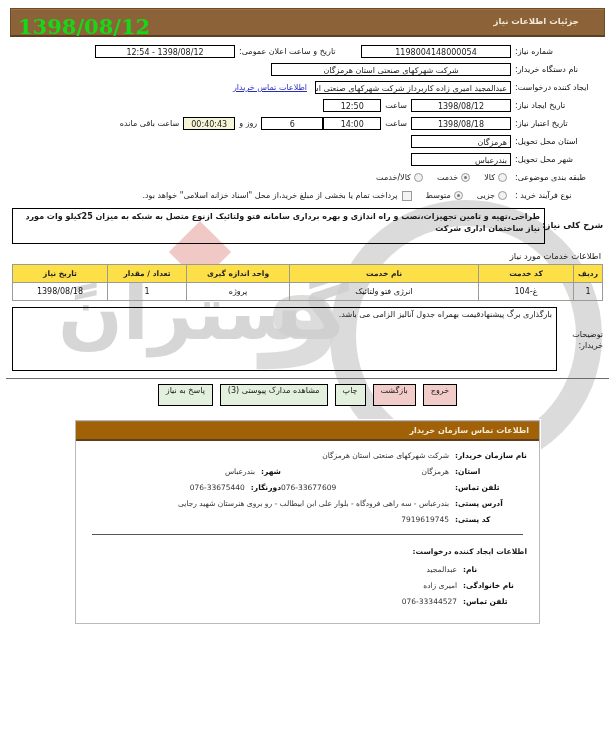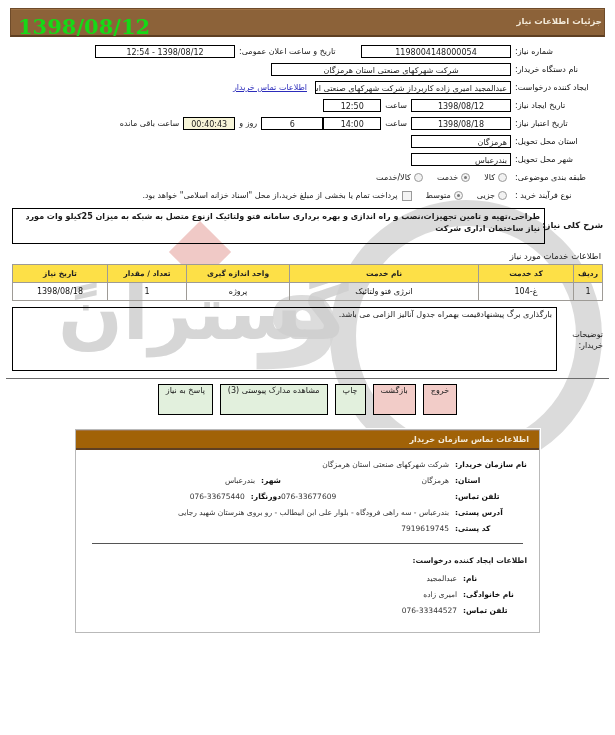--- a/index.html
+++ b/index.html
@@ -67,21 +67,21 @@
     position: relative;
     margin: 8px 10px 0 10px;
     height: 26px;
     background: #8c6239;
     border: 1px solid #6e4b2a;
     border-bottom: 2px solid #5e3f22;
     box-shadow: inset 0 1px 0 #a07345;
   }
   .titlebar .t-label {
     position: absolute;
-    right: 2px; top: 7px;
+    right: 25px; top: 7px;
     color: #f3ead9;
     font-size: 8.5px;
     font-weight: bold;
     letter-spacing: .2px;
   }
   .stamp-date {
     position: absolute;
     left: 18px; top: 6px;
     color: #16d916;
     font-family: "DejaVu Serif", "Liberation Serif", serif;
@@ -279,21 +279,21 @@
   }
   .btnbar {
     display: flex;
     justify-content: center;
     align-items: center;
     gap: 7px;
     padding: 5px 0 6px 0;
   }
   .btn {
     border: 1px solid #000;
-    height: 31px;
+    height: 22px;
     line-height: 12px;
     font-size: 8px;
     padding: 0 7px;
     box-sizing: border-box;
     white-space: nowrap;
     cursor: pointer;
     text-align: center;
   }
   .btn.green { background: #e2f0dd; }
   .btn.pink  { background: #f2ccc8; text-align: center; }

